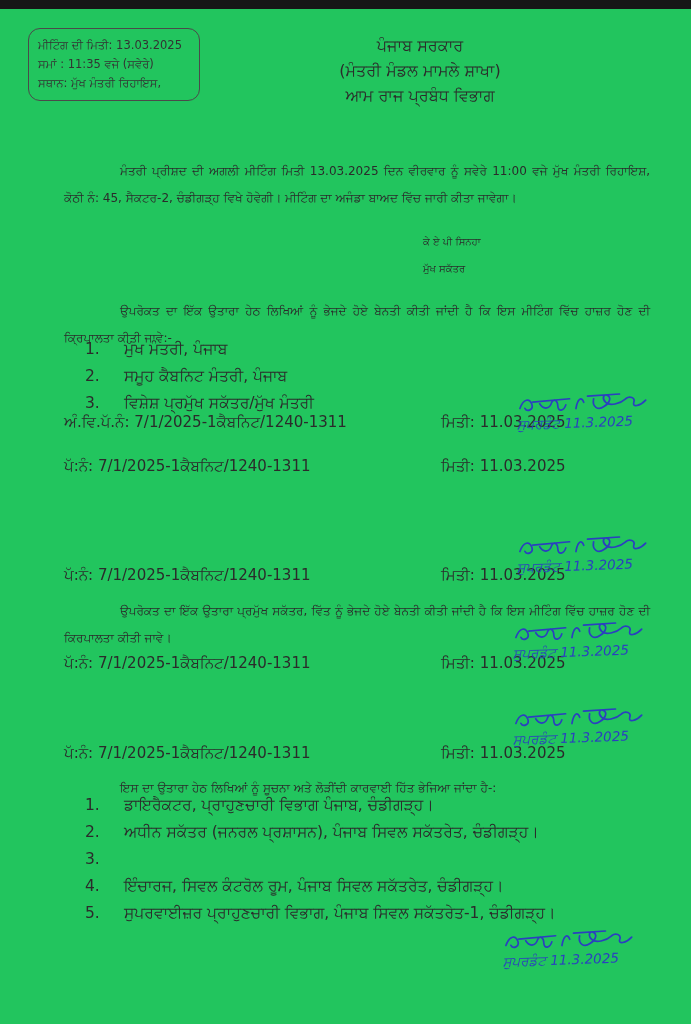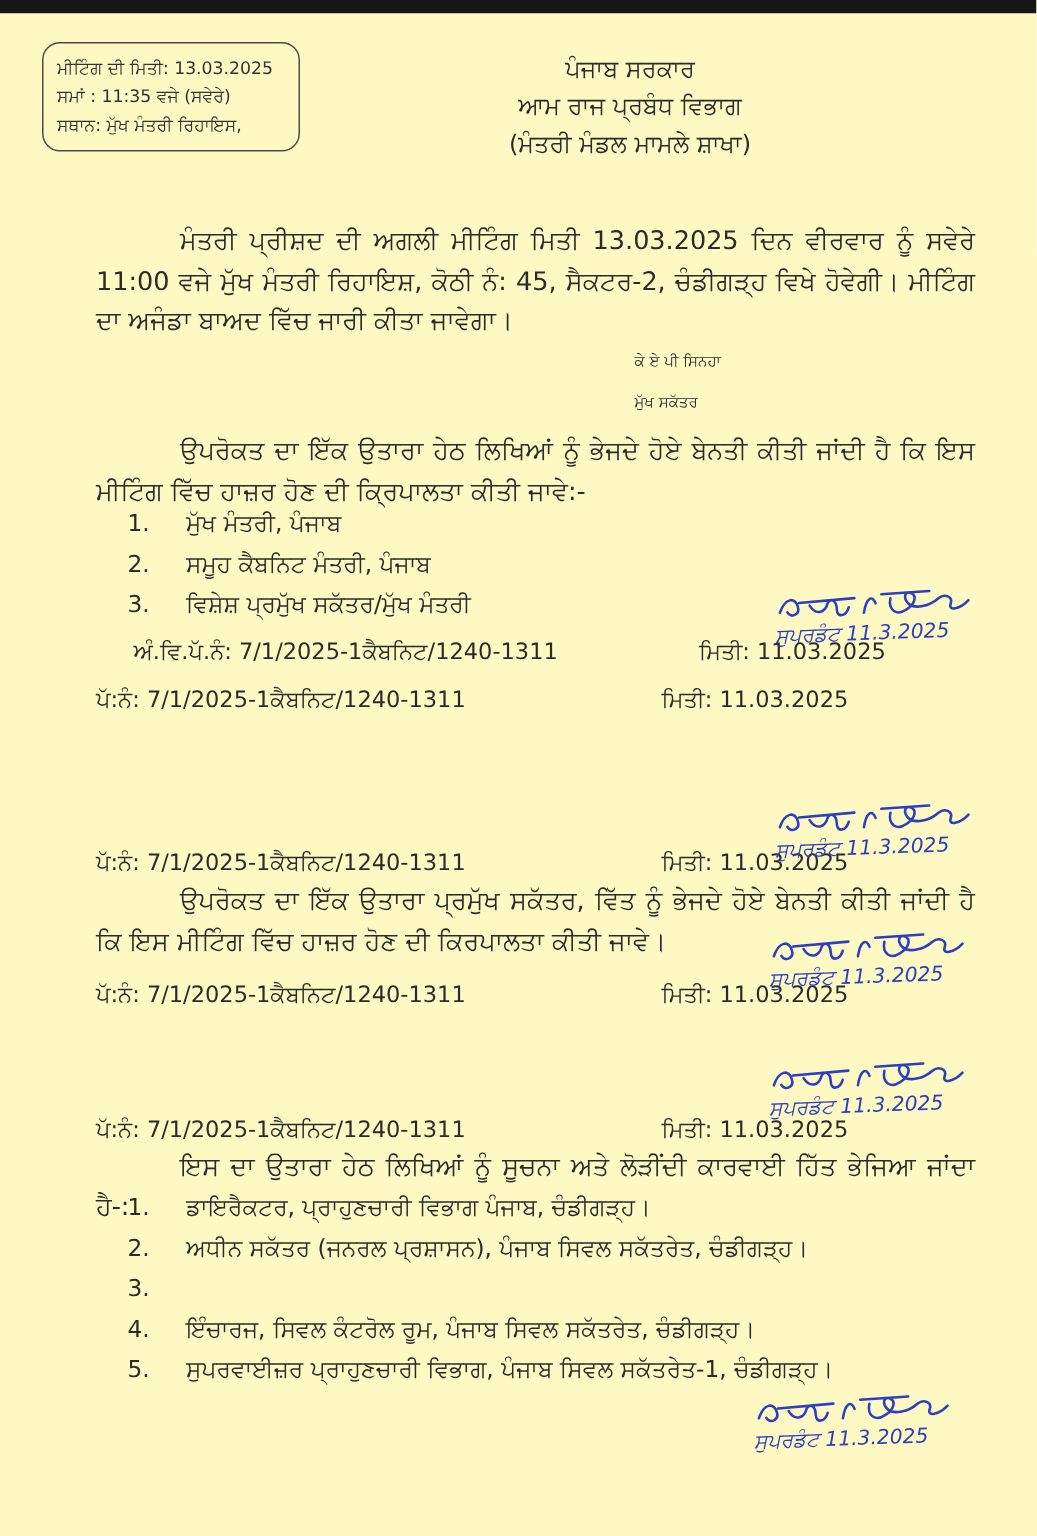--- a/index.html
+++ b/index.html
@@ -4,55 +4,55 @@
 <style>
   html,body{margin:0;padding:0;}
   body{
     width:691px;height:1024px;position:relative;
     background:#fdfdfc;
     font-family:"DejaVu Sans","Liberation Sans",sans-serif;
     color:#2e2e2e;
     overflow:hidden;
   }
   .topbar{position:absolute;top:0;left:0;width:691px;height:9px;background:#161616;}
-  .page{position:absolute;top:9px;left:0;width:691px;height:1015px;background:#fef9c3;}
+  .page{position:absolute;top:9px;left:0;width:691px;height:1015px;background:#22c55e;}
 
   .infobox{
     position:absolute;top:19px;left:28px;width:152px;
     border:1.6px solid #4a4a4a;border-radius:12px;
     padding:7px 9px;font-size:11.5px;line-height:19px;color:#333;
   }
   .header{
     position:absolute;top:24px;left:150px;width:540px;
     text-align:center;font-size:16px;line-height:25px;color:#2b2b2b;
   }
   .para{
     position:absolute;left:64px;width:586px;
-    font-size:17px;line-height:26.5px;text-align:justify;
-    text-indent:56px;color:#2b2b2b;
+    font-size:12px;line-height:26.5px;text-align:justify;
+    text-indent:56px;color:#2b2b2b;margin-top:10px;
   }
   .p1{top:139px;}
   .p2{top:279px;}
   .p3{top:468px;}
   .p4{top:579px;}
   .p5{top:666px;}
   .p6{top:756px;}
 
   .signoff{position:absolute;top:219px;left:423px;font-size:10px;line-height:27px;color:#2b2b2b;}
 
   .numlist{position:absolute;left:85px;font-size:15.5px;color:#2b2b2b;}
   .list1{top:327px;}
   .list2{top:783px;}
   .numrow{display:flex;height:27px;line-height:27px;}
   .numrow .num{width:39px;flex:0 0 39px;}
 
   .refrow{position:absolute;left:64px;width:586px;height:22px;font-size:15px;color:#2b2b2b;}
   .refrow .reflabel{position:absolute;left:0;top:0;white-space:nowrap;}
   .refrow .refdate{position:absolute;left:377px;top:0;white-space:nowrap;}
-  .r1{top:416px;margin-left:25px;}
+  .r1{top:404px;}
   .r2{top:448px;}
   .r3{top:557px;}
   .r4{top:645px;}
   .r5{top:735px;}
 
   .sig{position:absolute;width:150px;transform:rotate(-2deg);}
   .sig .scribble{display:block;}
   .sig .sigline{font-size:13.5px;line-height:16px;white-space:nowrap;font-style:italic;}
   .s1{top:381px;left:516px;}
   .s2{top:524px;left:516px;}
@@ -69,22 +69,22 @@
 <div class="page">
 
   <div class="infobox">
     <div>ਮੀਟਿੰਗ ਦੀ ਮਿਤੀ: 13.03.2025</div>
     <div>ਸਮਾਂ : 11:35 ਵਜੇ (ਸਵੇਰੇ)</div>
     <div>ਸਥਾਨ: ਮੁੱਖ ਮੰਤਰੀ ਰਿਹਾਇਸ,</div>
   </div>
 
   <div class="header">
     <div>ਪੰਜਾਬ ਸਰਕਾਰ</div>
+    <div>(ਮੰਤਰੀ ਮੰਡਲ ਮਾਮਲੇ ਸ਼ਾਖਾ)</div>
     <div>ਆਮ ਰਾਜ ਪ੍ਰਬੰਧ ਵਿਭਾਗ</div>
-    <div>(ਮੰਤਰੀ ਮੰਡਲ ਮਾਮਲੇ ਸ਼ਾਖਾ)</div>
   </div>
 
   <div class="para p1">ਮੰਤਰੀ ਪ੍ਰੀਸ਼ਦ ਦੀ ਅਗਲੀ ਮੀਟਿੰਗ ਮਿਤੀ 13.03.2025 ਦਿਨ ਵੀਰਵਾਰ ਨੂੰ ਸਵੇਰੇ 11:00 ਵਜੇ ਮੁੱਖ ਮੰਤਰੀ ਰਿਹਾਇਸ਼, ਕੋਠੀ ਨੰ: 45, ਸੈਕਟਰ-2, ਚੰਡੀਗੜ੍ਹ ਵਿਖੇ ਹੋਵੇਗੀ। ਮੀਟਿੰਗ ਦਾ ਅਜੰਡਾ ਬਾਅਦ ਵਿੱਚ ਜਾਰੀ ਕੀਤਾ ਜਾਵੇਗਾ।</div>
 
   <div class="signoff">
     <div>ਕੇ ਏ ਪੀ  ਸਿਨਹਾ</div>
     <div>ਮੁੱਖ ਸਕੱਤਰ</div>
   </div>
 
   <div class="para p2">ਉਪਰੋਕਤ ਦਾ ਇੱਕ ਉਤਾਰਾ ਹੇਠ ਲਿਖਿਆਂ ਨੂੰ ਭੇਜਦੇ ਹੋਏ ਬੇਨਤੀ ਕੀਤੀ ਜਾਂਦੀ ਹੈ ਕਿ ਇਸ ਮੀਟਿੰਗ ਵਿੱਚ ਹਾਜ਼ਰ ਹੋਣ ਦੀ ਕ੍ਰਿਪਾਲਤਾ ਕੀਤੀ ਜਾਵੇ:-</div>

